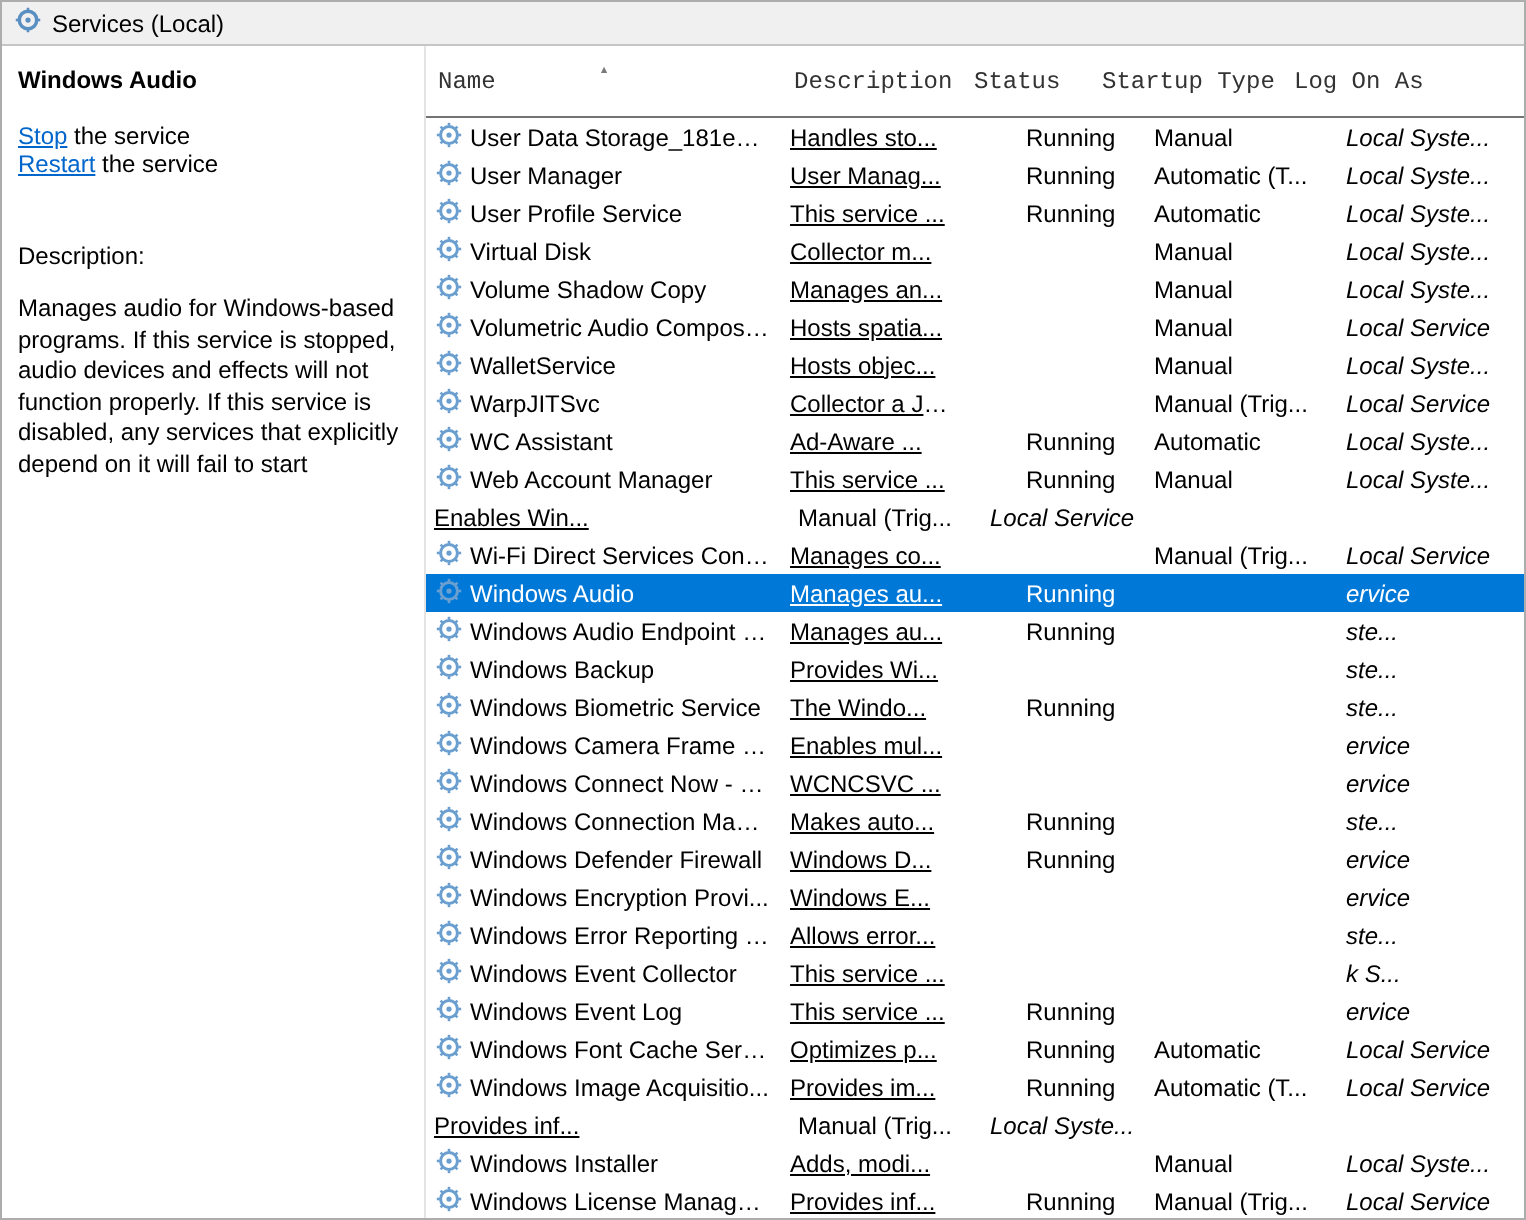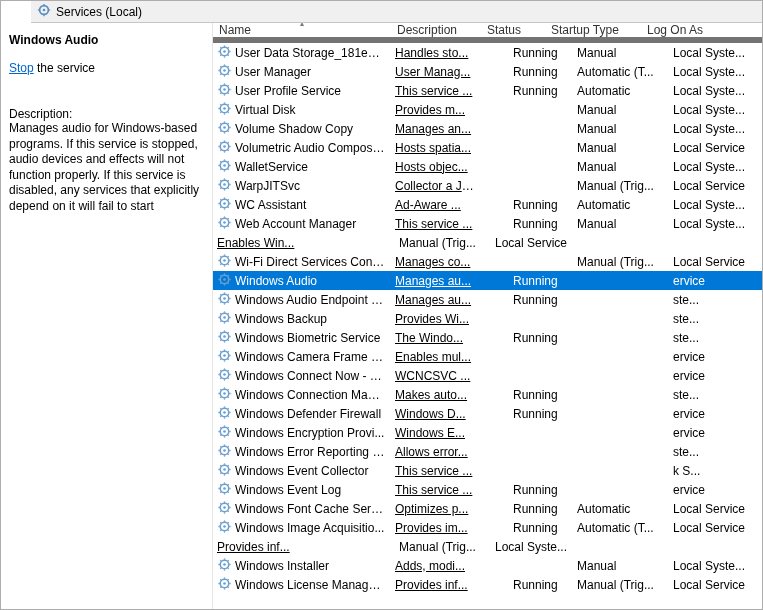--- a/index.html
+++ b/index.html
@@ -15,21 +15,20 @@
     border: 1px solid #adadad;
   }
   .header {
     background: #f0f0f0;
     border-bottom: 1px solid #c6c6c6;
     padding: 2px 6px;
     display: flex;
     align-items: center;
     gap: 5px;
     height: 22px;
-    margin-left: 30px;
   }
   .gear-icon {
     width: 14px; height: 14px; display: inline-block;
   }
   .content {
     display: flex;
     height: calc(100% - 22px);
   }
   .left-panel {
     width: 212px;
@@ -43,33 +42,34 @@
     margin-bottom: 14px;
   }
   .left-panel .links a {
     color: #0066cc;
     text-decoration: underline;
     cursor: pointer;
   }
   .left-panel .links { margin-bottom: 7px; }
   .left-panel .links .lbl { color: #000; text-decoration: none; }
   .left-panel .desc-label { margin-bottom: 0px; margin-top: 32px; }
-  .left-panel .desc-text { line-height: 1.3; }
+  .left-panel .desc-text { line-height: 1.3; margin-top: 12px; }
   .right-panel {
     flex: 1;
     overflow: hidden;
     position: relative;
   }
   .col-headers {
     display: flex;
-    height: 20px;
-    border-bottom: 6px solid #737373;
+    height: 36px;
+    border-bottom: 1px solid #737373;
     font-size: 12px;
     color: #333;
     align-items: center;
+    font-family: Liberation Mono, monospace;
   }
   .col-headers .col {
     padding: 3px 6px;
     position: relative;
     white-space: nowrap;
     overflow: hidden;
   }
   .sort-arrow {
     position: absolute;
     left: 50%;
@@ -96,21 +96,21 @@
   .row .cell {
     padding: 0 6px 0 4px;
     overflow: hidden;
     text-overflow: ellipsis;
   }
   .row .cell-name { width: 178px; display:flex; align-items:center; gap:3px; overflow:hidden;}
   .row .cell-name span.txt { overflow:hidden; text-overflow: ellipsis; white-space:nowrap; flex:1;}
   .row .cell-desc { width: 90px; text-decoration: underline; }
   .row .cell-status { width: 64px; margin-left: 28px; }
   .row .cell-startup { width: 96px; }
-  .row .cell-logon { width: 90px; }
+  .row .cell-logon { width: 90px; font-style: italic; }
   .row.selected {
     background: #0078d7;
     color: #fff;
   }
   .row.selected .gear-svg { filter: none; }
   .gear-svg {
     width: 15px; height: 15px; flex-shrink:0;
   }
 </style>
 </head>
@@ -132,20 +132,23 @@
   <span>Services (Local)</span>
 </div>
 
 <div class="content">
   <div class="left-panel">
     <div class="svc-name">Windows Audio</div>
     <div class="links">
       <div>
         <a>Stop</a><span class="lbl"> the service</span>
       </div>
+      <div>
+        <a>Restart</a><span class="lbl"> the service</span>
+      </div>
     </div>
     <div class="desc-label">Description:</div>
     <div class="desc-text">Manages audio for Windows-based programs.  If this service is stopped, audio devices and effects will not function properly. If this service is disabled, any services that explicitly depend on it will fail to start</div>
   </div>
 
   <div class="right-panel">
     <div class="col-headers">
       <div class="col col-name">
         <span>Name</span>
         <span class="sort-arrow">▴</span>
@@ -236,21 +239,21 @@
                   <line x1="1.5" y1="8" x2="3" y2="8"></line>
                   <line x1="13" y1="8" x2="14.5" y2="8"></line>
                   <line x1="3.5" y1="3.5" x2="4.6" y2="4.6"></line>
                   <line x1="11.4" y1="11.4" x2="12.5" y2="12.5"></line>
                   <line x1="12.5" y1="3.5" x2="11.4" y2="4.6"></line>
                   <line x1="4.6" y1="11.4" x2="3.5" y2="12.5"></line>
                 </g>
               </svg></span>
             <span class="txt">Virtual Disk</span>
           </div>
-          <div class="cell cell-desc">Provides m...</div>
+          <div class="cell cell-desc">Collector m...</div>
           <div class="cell cell-status"></div>
           <div class="cell cell-startup">Manual</div>
           <div class="cell cell-logon">Local Syste...</div>
         </div>
         <div class="row">
           <div class="cell cell-name">
             <span><svg class="gear-svg" viewBox="0 0 16 16">
                 <circle cx="8" cy="8" r="4.5" fill="none" stroke="#6a9fd0" stroke-width="1.6"></circle>
                 <circle cx="8" cy="8" r="1.4" fill="#6a9fd0"></circle>
                 <g stroke="#6a9fd0" stroke-width="1.4">

